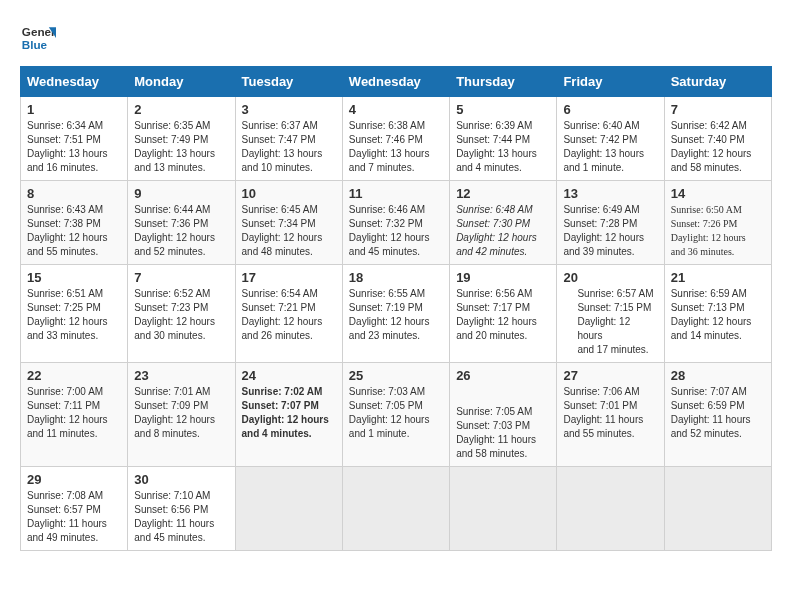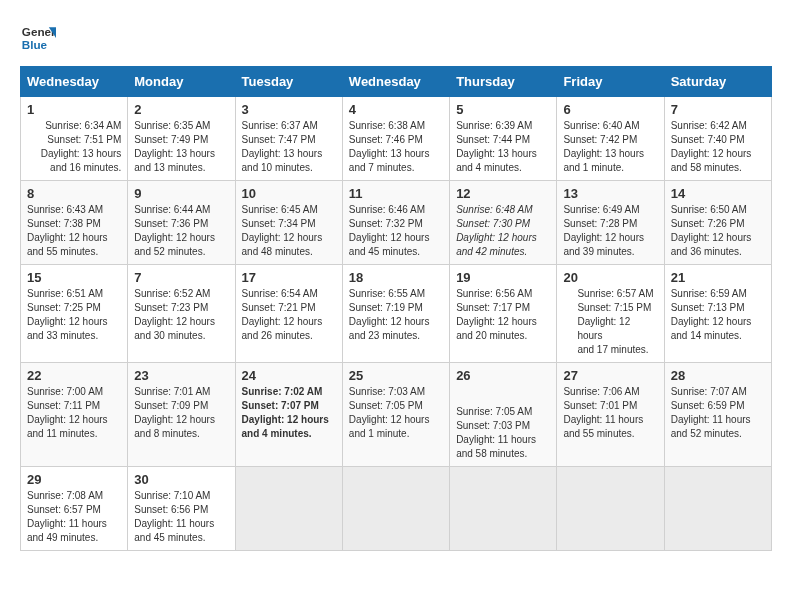--- a/index.html
+++ b/index.html
@@ -106,21 +106,21 @@
         <th>Wednesday</th>
         <th>Thursday</th>
         <th>Friday</th>
         <th>Saturday</th>
       </tr>
   </thead>
   <tbody id="calendar-body">
   <tr class="row-bg-1">
         <td>
           <span class="day-number">1</span>
-          <div class="day-info" style="white-space: pre-line; text-align: right;">Sunrise: 6:34 AM
+          <div class="day-info" style="white-space: pre-line;">Sunrise: 6:34 AM
 Sunset: 7:51 PM
 Daylight: 13 hours
 and 16 minutes.</div>
         </td>
         <td>
           <span class="day-number">2</span>
           <div class="day-info" style="white-space: pre-line;">Sunrise: 6:35 AM
 Sunset: 7:49 PM
 Daylight: 13 hours
 and 13 minutes.</div>
@@ -199,21 +199,21 @@
         </td>
         <td>
           <span class="day-number">13</span>
           <div class="day-info" style="white-space: pre-line;">Sunrise: 6:49 AM
 Sunset: 7:28 PM
 Daylight: 12 hours
 and 39 minutes.</div>
         </td>
         <td>
           <span class="day-number">14</span>
-          <div class="day-info" style="white-space: pre-line;">Sunrise: 6:50 AM
+          <div class="day-info" style="white-space: pre-line; font-family: Liberation Serif, serif;">Sunrise: 6:50 AM
 Sunset: 7:26 PM
 Daylight: 12 hours
 and 36 minutes.</div>
         </td>
       </tr>
       <tr class="row-bg-3">
         <td>
           <span class="day-number">15</span>
           <div class="day-info" style="white-space: pre-line;">Sunrise: 6:51 AM
 Sunset: 7:25 PM

